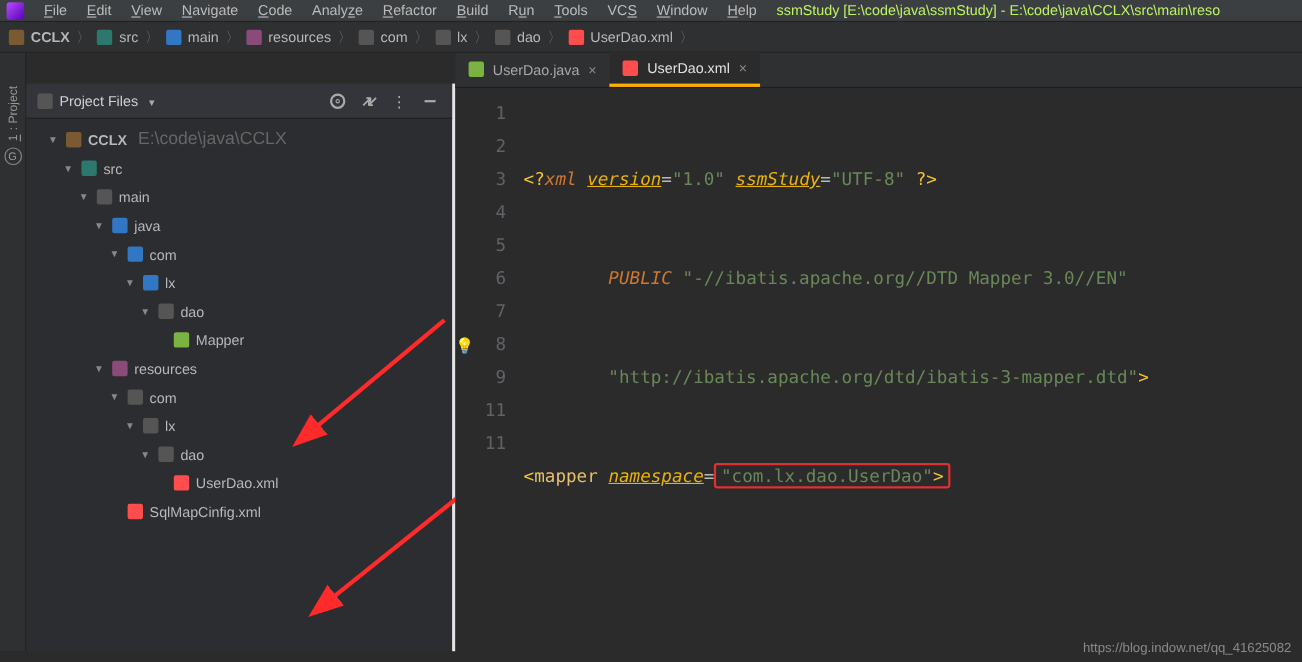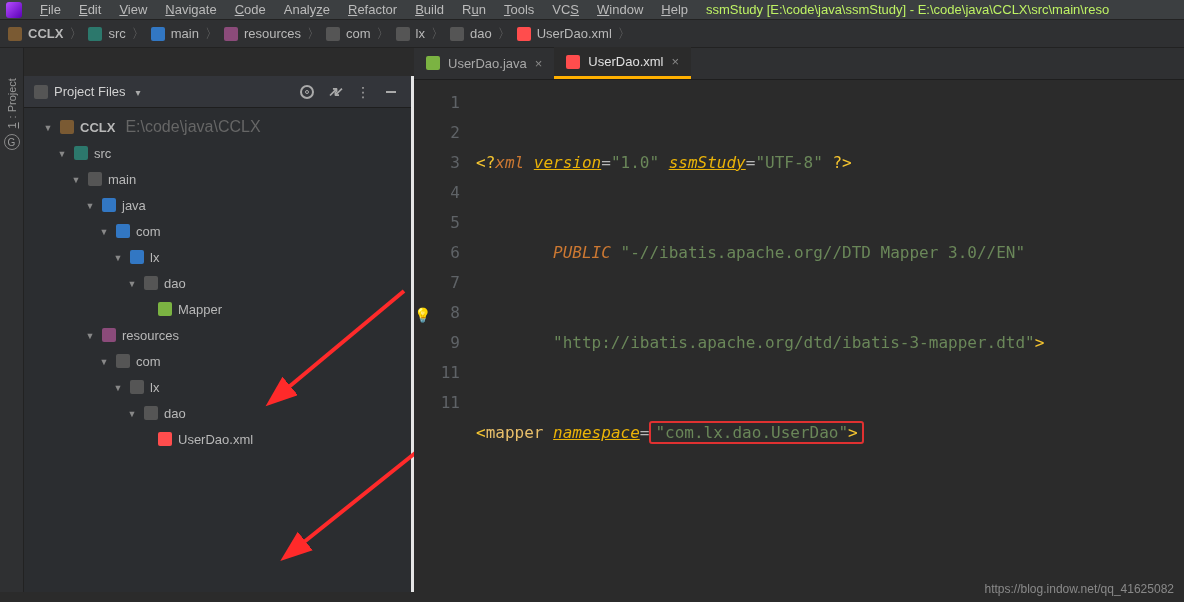--- a/index.html
+++ b/index.html
@@ -297,20 +297,25 @@
         </div>
       <div class="node indent-7">
           <span class="arrow open"></span>
           <span class="ico ico-folder" style="background:#555"></span>
           <span>dao</span>
         </div>
       <div class="node indent-8">
           <span class="arrow none"></span>
           <span class="ico ico-xml"></span>
           <span>UserDao.xml</span>
+        </div>
+      <div class="node indent-5">
+          <span class="arrow none"></span>
+          <span class="ico ico-xml"></span>
+          <span>SqlMapCinfig.xml</span>
         </div>
     </div>
 
     <svg class="arrow-svg" style="left:240px; top:205px;" width="160" height="130">
       <defs>
           <marker id="ah1" markerWidth="10" markerHeight="10" refX="2" refY="3" orient="auto">
             <path d="M0,0 L0,6 L8,3 z" fill="#ff2a2a"></path>
           </marker>
         </defs>
       <line x1="140" y1="10" x2="20" y2="110" stroke="#ff2a2a" stroke-width="4" marker-end="url(#ah1)"></line>

